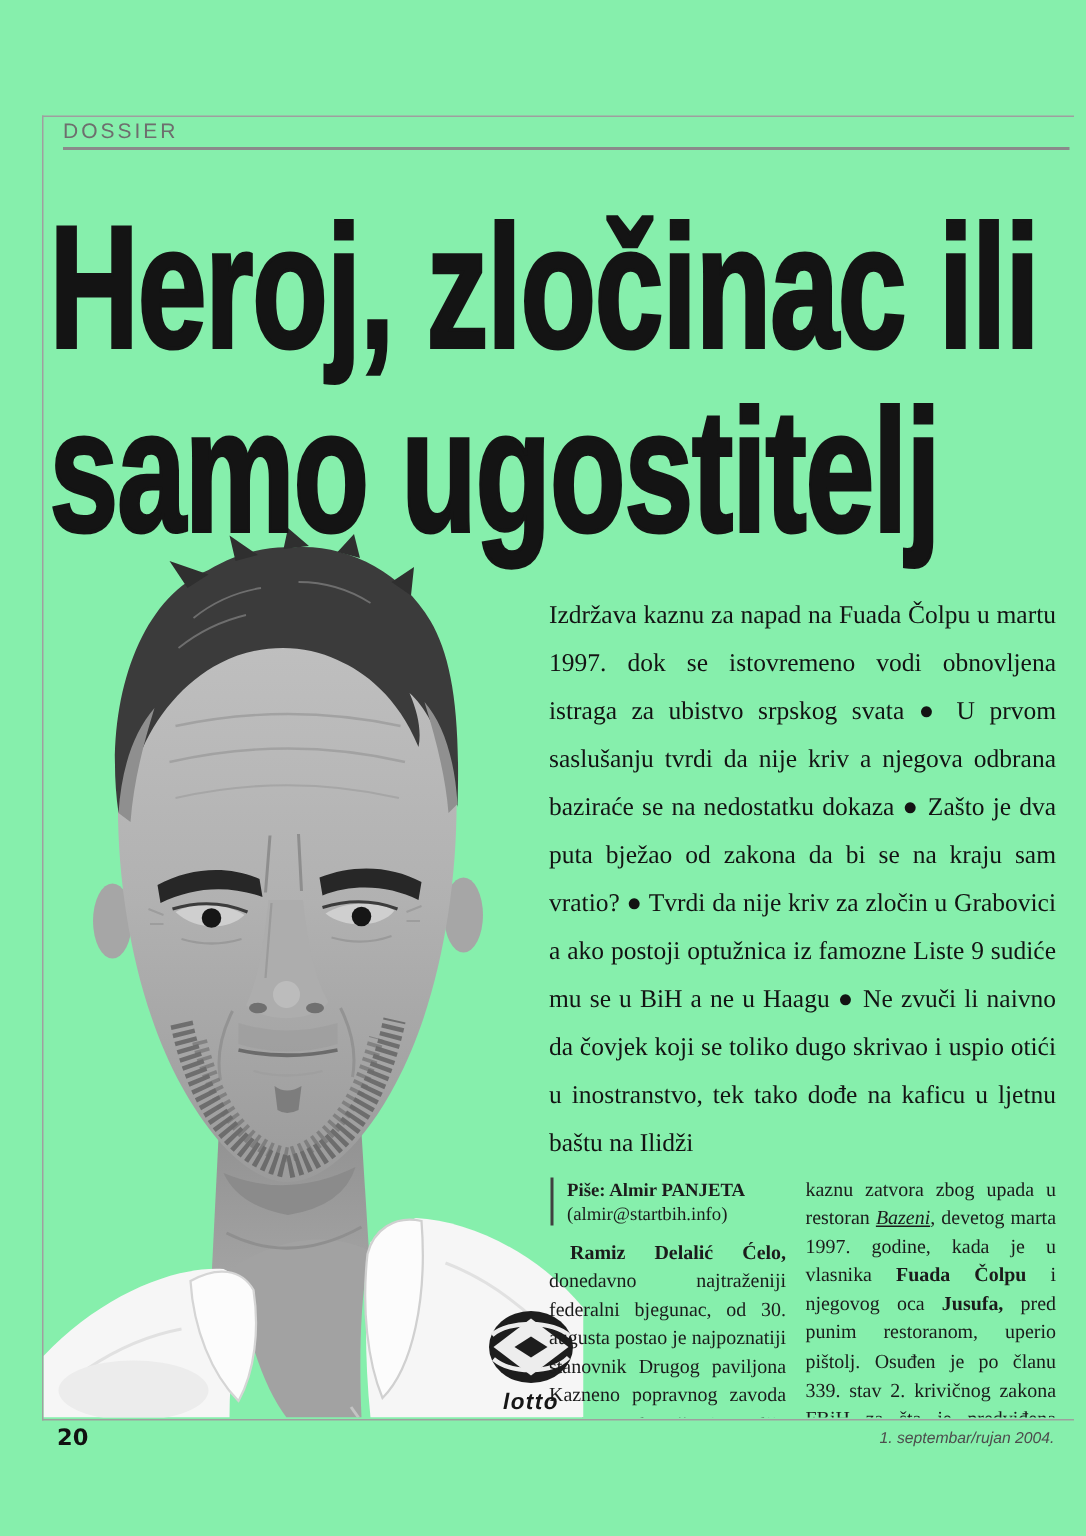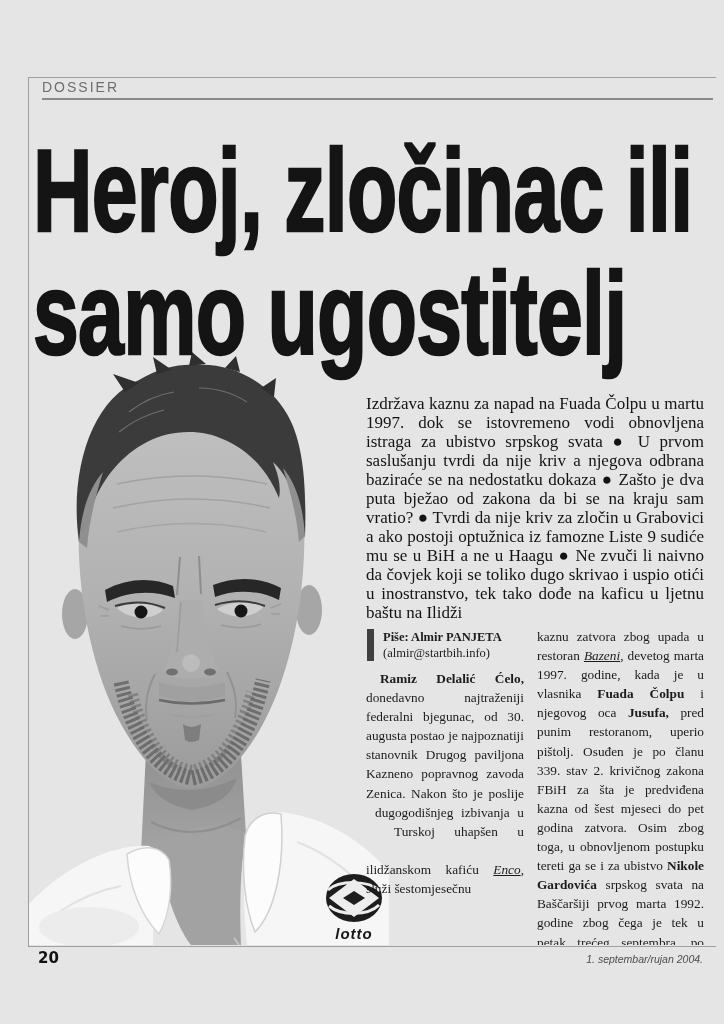--- a/index.html
+++ b/index.html
@@ -1,17 +1,17 @@
 <!DOCTYPE html>
 <html lang="bs"><head>
 <meta charset="utf-8">
 <style>
   html,body{margin:0;padding:0;background:#ffffff;}
   #page{
-    position:relative;width:724px;height:1024px;background:#e5e5e5;
+    position:relative;width:724px;height:1024px;background:#86efac;
     overflow:hidden;font-family:"Liberation Serif",serif;color:#151515;
   }
   
   .frame{
     position:absolute;left:28px;top:77px;width:687px;height:868px;
     border-left:1px solid #9f9f9f;border-top:1px solid #9f9f9f;border-bottom:1px solid #9f9f9f;
   }
   .dossier{
     position:absolute;left:42px;top:79px;font-family:"Liberation Sans",sans-serif;
     font-size:14px;letter-spacing:2px;color:#6e6e6e;font-weight:400;
@@ -30,27 +30,27 @@
   }
   .hl1{top:133px;}
   .hl2{top:256px;}
   
   .portrait{position:absolute;left:29px;top:352px;width:360px;height:593px;z-index:1;}
   
   .right-area{
     position:absolute;left:366px;top:394px;width:338px;height:551px;overflow:hidden;z-index:2;
   }
   .intro{
-    font-size:17px;line-height:19px;text-align:justify;color:#131313;margin:0 0 5px 0;
+    font-size:17px;line-height:32px;text-align:justify;color:#131313;margin:0 0 5px 0;
   }
   .cols{display:flex;gap:13px;}
   .colL{width:158px;flex:0 0 158px;}
   .colR{flex:1 1 auto;}
   .byline{
-    border-left:7px solid #404040;padding-left:9px;margin:2px 0 8px 1px;
+    border-left:2px solid #404040;padding-left:9px;margin:2px 0 8px 1px;
     font-size:12.5px;line-height:16px;color:#1c1c1c;
   }
   .byline .who{font-weight:700;}
   .bodytxt{
     font-size:13.3px;line-height:19.1px;text-align:justify;color:#1b1b1b;margin:0;
   }
   .bodytxt.first{text-indent:14px;}
   .b{font-weight:700;}
   .i{font-style:italic;text-decoration:underline;}
   

